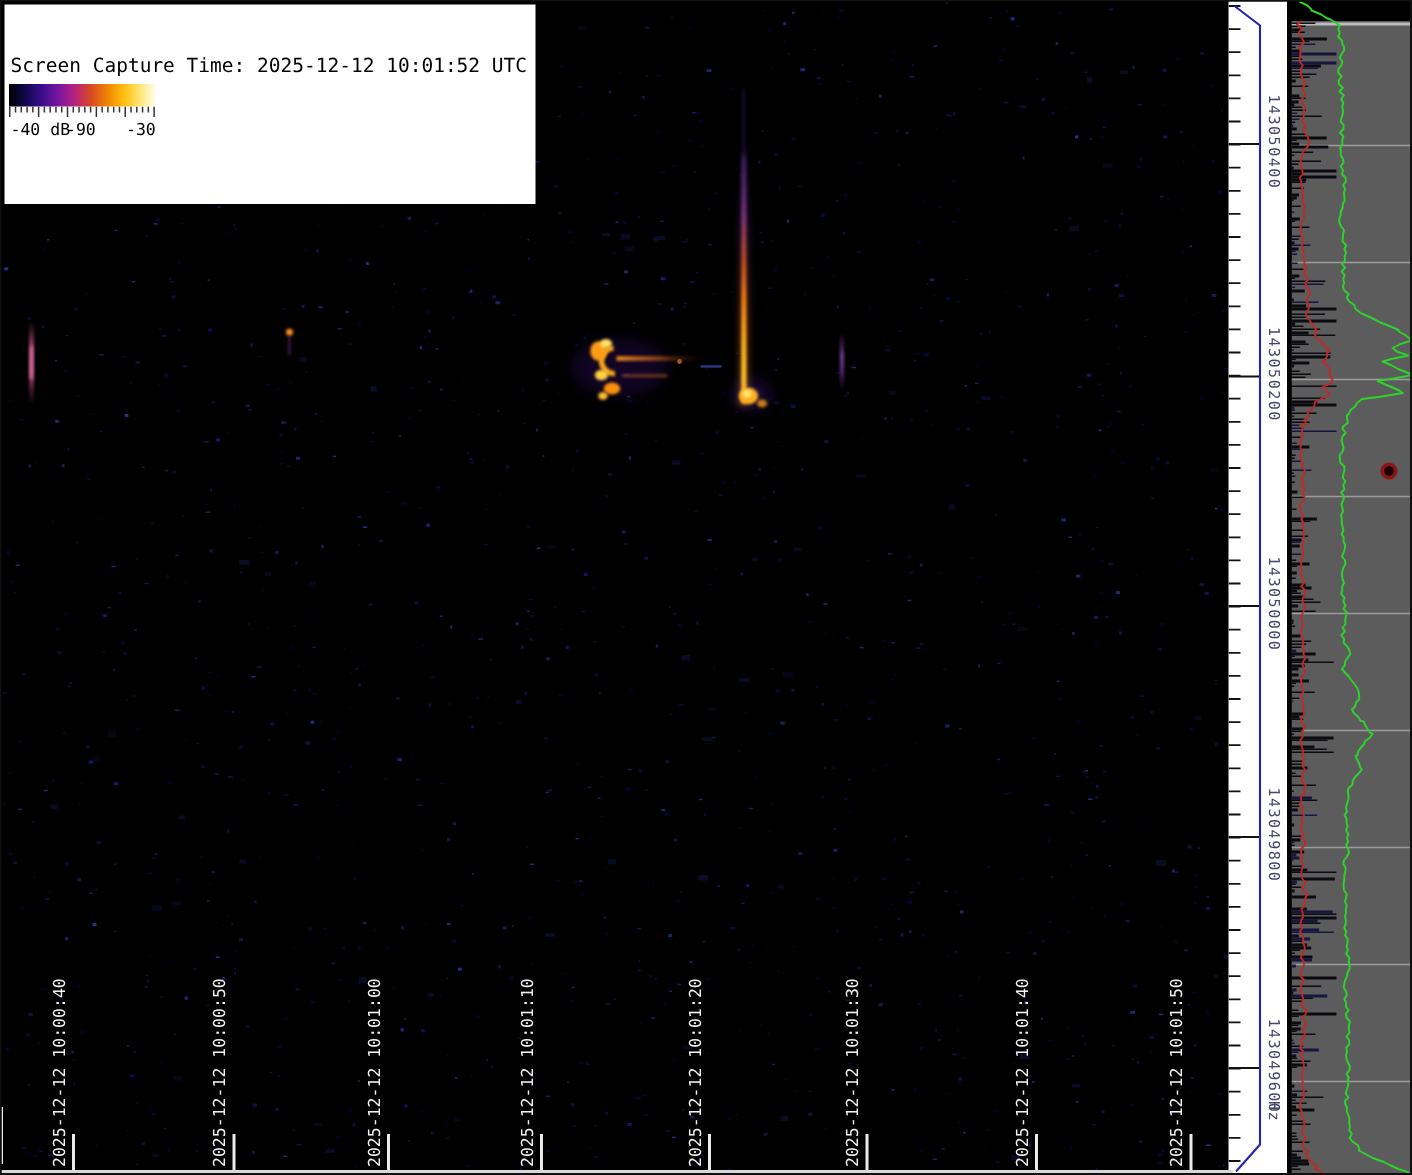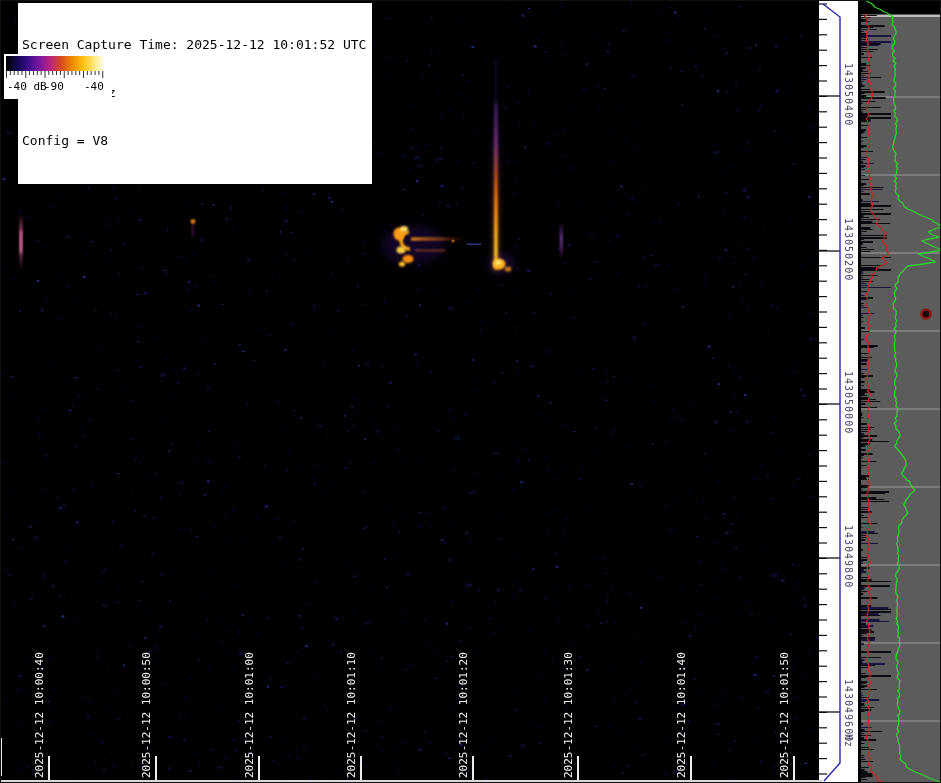--- a/index.html
+++ b/index.html
@@ -3,21 +3,21 @@
 <meta charset="utf-8">
 <style>
   *{margin:0;padding:0;box-sizing:border-box}
   html,body{background:#1a1a1a}
   #root{position:relative;width:941px;height:783px;background:#000;overflow:hidden;
         font-family:"DejaVu Sans Mono","Liberation Mono",monospace;border:1px solid #111;}
   
   #spectrogram{position:absolute;left:0;top:0;width:818px;height:783px;background:#000;}
   #spec-svg{position:absolute;left:0;top:0;}
   #infobox{position:absolute;left:2px;top:2px;background:#ffffff;color:#000;
-           font-size:13px;line-height:16px;padding:2px 6px 3px 4px;white-space:pre;z-index:5;margin-left:15px;}
+           font-size:13px;line-height:16px;padding:2px 6px 3px 4px;white-space:pre;z-index:5;}
   #colorbar{position:absolute;left:3px;top:53px;width:108px;height:45px;background:#ffffff;z-index:5;}
   #cb-grad{position:absolute;left:2px;top:2px;width:99px;height:15px;}
   #cb-ruler{position:absolute;left:2px;top:17px;}
   .cb-label{position:absolute;top:26px;font-size:11px;color:#000;white-space:nowrap;}
   #bottomline{position:absolute;left:0;top:779px;width:821px;height:2px;background:#d8d8d8;z-index:6;}
   .time-tick{position:absolute;width:2px;background:#ececec;z-index:4;}
   .time-label{position:absolute;bottom:6px;color:#f2f2f2;font-size:11px;white-space:nowrap;
               transform-origin:left bottom;transform:rotate(-90deg);z-index:4;}
   
   #freqaxis{position:absolute;left:818px;top:0;width:39px;height:783px;background:#ffffff;}
@@ -1824,21 +1824,20 @@
           <rect x="19" y="230" width="2" height="22" fill="#d06a96" opacity="0.85" filter="url(#b1)"></rect>
           <circle cx="192" cy="220.5" r="2.3" fill="#ff941e" filter="url(#b1)"></circle>
           <rect x="191" y="223" width="1.6" height="13" fill="#7a2a86" opacity="0.55" filter="url(#b1)"></rect>
           <rect x="559" y="222" width="2.6" height="36" fill="url(#gP560)" filter="url(#b1)"></rect>
         </g>
     </svg>
 
     <div id="infobox">
       <div>Screen Capture Time: 2025-12-12 10:01:52 UTC</div>
       <div>143048017 Hz</div>
-      <div>Config = V8</div>
     </div>
 
     <div id="colorbar">
       <div id="cb-grad" style="background: linear-gradient(to right, rgb(0, 0, 0), rgb(18, 8, 79), rgb(58, 13, 138), rgb(122, 21, 160), rgb(184, 35, 128), rgb(216, 74, 32), rgb(240, 136, 0), rgb(255, 192, 16), rgb(255, 232, 122), rgb(255, 255, 255));"></div>
       <svg id="cb-ruler" width="99" height="9">
           <line x1="0.5" y1="0" x2="0.5" y2="7" stroke="#333" stroke-width="1"></line>
           <line x1="4.35" y1="0" x2="4.35" y2="4" stroke="#333" stroke-width="1"></line>
           <line x1="8.2" y1="0" x2="8.2" y2="4" stroke="#333" stroke-width="1"></line>
           <line x1="12.05" y1="0" x2="12.05" y2="4" stroke="#333" stroke-width="1"></line>
           <line x1="15.9" y1="0" x2="15.9" y2="4" stroke="#333" stroke-width="1"></line>
@@ -1859,21 +1858,21 @@
           <line x1="73.65" y1="0" x2="73.65" y2="4" stroke="#333" stroke-width="1"></line>
           <line x1="77.5" y1="0" x2="77.5" y2="7" stroke="#333" stroke-width="1"></line>
           <line x1="81.35000000000001" y1="0" x2="81.35000000000001" y2="4" stroke="#333" stroke-width="1"></line>
           <line x1="85.2" y1="0" x2="85.2" y2="4" stroke="#333" stroke-width="1"></line>
           <line x1="89.05" y1="0" x2="89.05" y2="4" stroke="#333" stroke-width="1"></line>
           <line x1="92.9" y1="0" x2="92.9" y2="4" stroke="#333" stroke-width="1"></line>
           <line x1="96.75" y1="0" x2="96.75" y2="7" stroke="#333" stroke-width="1"></line>
         </svg>
       <span class="cb-label" style="left:3px">-40 dB</span>
       <span class="cb-label" style="left:40px">-90</span>
-      <span class="cb-label" style="left:80px">-40</span>
+      <span class="cb-label" style="left:80px">-30</span>
     </div>
 
     <div id="timelabels">
         <div class="time-tick" style="left: 0px; bottom: 8px; height: 38px; width: 1px;"></div>
         <div class="time-tick" style="left: 47px; bottom: 4px; height: 24px;"></div>
         <div class="time-label" style="left: 45px;">2025-12-12 10:00:40</div>
         <div class="time-tick" style="left: 154px; bottom: 4px; height: 24px;"></div>
         <div class="time-label" style="left: 152px;">2025-12-12 10:00:50</div>
         <div class="time-tick" style="left: 257px; bottom: 4px; height: 24px;"></div>
         <div class="time-label" style="left: 255px;">2025-12-12 10:01:00</div>

